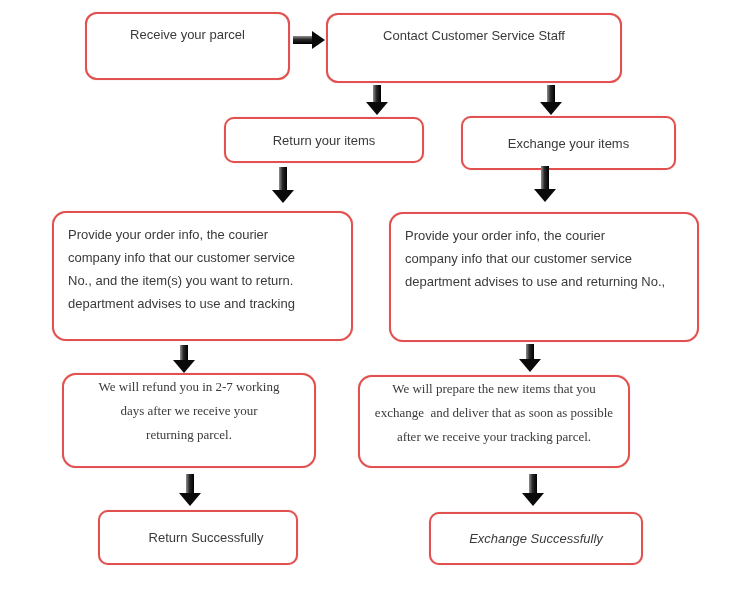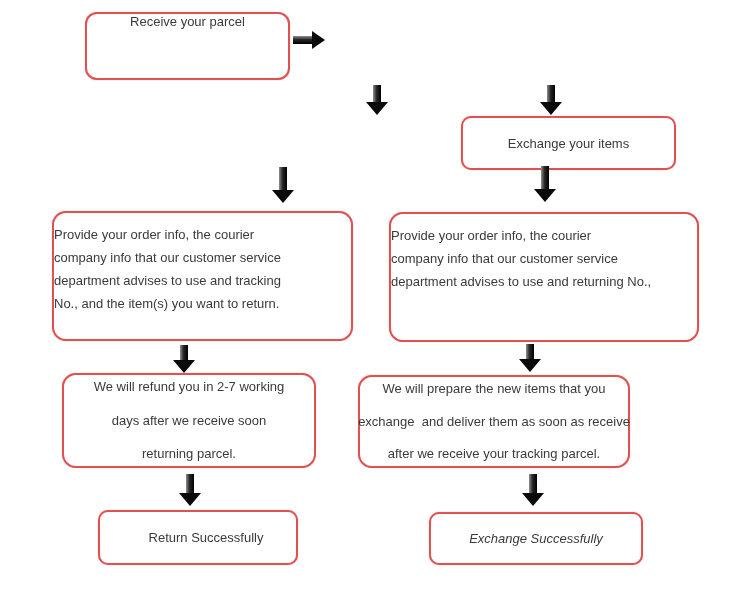--- a/index.html
+++ b/index.html
@@ -21,38 +21,39 @@
     box-sizing: border-box;
     border: 2px solid #e0514f;
     border-radius: 12px;
     background: #ffffff;
     font-size: 13px;
     color: #3a3a3a;
     box-shadow: 0 0 1px rgba(224, 81, 79, 0.55);
   }
   .node.top-text {
     text-align: center;
-    padding-top: 0;
+    padding-top: 13px;
   }
   .node.center-text {
     display: flex;
     align-items: center;
     justify-content: center;
     text-align: center;
   }
   .node.para-left {
-    padding: 10px 0;
+    padding: 10px 14px;
   }
   .node.para-center {
     display: flex;
     flex-direction: column;
     align-items: center;
-    justify-content: space-between;
+    justify-content: flex-start;
     text-align: center;
     padding: 0 8px;
+    font-family: Liberation Serif, serif;
   }
   .pline {
     line-height: 23px;
     white-space: pre;
   }
   .cline {
     line-height: 24px;
     white-space: pre;
   }
   
@@ -100,72 +101,78 @@
 
   <div class="node top-text" style="left:85px; top:12px; width:205px; height:68px;">
     <span>Receive your parcel</span>
   </div>
 
   <div class="arrow-right" style="left:293px; top:31px; width:32px; height:18px;">
     <div class="stem"></div>
     <div class="head"></div>
   </div>
 
+  <div class="node top-text" style="left:326px; top:13px; width:296px; height:70px;">
+    <span>Contact Customer Service Staff</span>
+  </div>
 
   <div class="arrow-down" style="left:366px; top:85px; width:22px; height:30px;">
     <div class="stem"></div>
     <div class="head"></div>
   </div>
   <div class="arrow-down" style="left:540px; top:85px; width:22px; height:30px;">
     <div class="stem"></div>
     <div class="head"></div>
   </div>
 
+  <div class="node center-text" style="left:224px; top:117px; width:200px; height:46px; border-radius:10px;">
+    <span>Return your items</span>
+  </div>
   <div class="node center-text" style="left:461px; top:116px; width:215px; height:54px; border-radius:10px;">
     <span>Exchange your items</span>
   </div>
 
   <div class="arrow-down" style="left:272px; top:167px; width:22px; height:36px;">
     <div class="stem"></div>
     <div class="head"></div>
   </div>
   <div class="arrow-down" style="left:534px; top:166px; width:22px; height:36px;">
     <div class="stem"></div>
     <div class="head"></div>
   </div>
 
   <div class="node para-left" style="left:52px; top:211px; width:301px; height:130px; border-radius:14px;">
     <div class="pline">Provide your order info, the courier</div>
     <div class="pline">company info that our customer service</div>
+    <div class="pline">No., and the item(s) you want to return.</div>
     <div class="pline">department advises to use and tracking</div>
-    <div class="pline">No., and the item(s) you want to return.</div>
   </div>
   <div class="node para-left" style="left:389px; top:212px; width:310px; height:130px; border-radius:14px;">
     <div class="pline">Provide your order info, the courier</div>
     <div class="pline">company info that our customer service</div>
     <div class="pline">department advises to use and returning No.,</div>
   </div>
 
   <div class="arrow-down" style="left:173px; top:345px; width:22px; height:28px;">
     <div class="stem"></div>
     <div class="head"></div>
   </div>
   <div class="arrow-down" style="left:519px; top:344px; width:22px; height:28px;">
     <div class="stem"></div>
     <div class="head"></div>
   </div>
 
   <div class="node para-center" style="left:62px; top:373px; width:254px; height:95px; border-radius:14px;">
     <div class="cline">We will refund you in 2-7 working</div>
-    <div class="cline">days after we receive soon</div>
+    <div class="cline">days after we receive your</div>
     <div class="cline">returning parcel.</div>
   </div>
   <div class="node para-center" style="left:358px; top:375px; width:272px; height:93px; border-radius:14px;">
     <div class="cline">We will prepare the new items that you</div>
-    <div class="cline">exchange  and deliver them as soon as receive</div>
+    <div class="cline">exchange  and deliver that as soon as possible</div>
     <div class="cline">after we receive your tracking parcel.</div>
   </div>
 
   <div class="arrow-down" style="left:179px; top:474px; width:22px; height:32px;">
     <div class="stem"></div>
     <div class="head"></div>
   </div>
   <div class="arrow-down" style="left:522px; top:474px; width:22px; height:32px;">
     <div class="stem"></div>
     <div class="head"></div>

